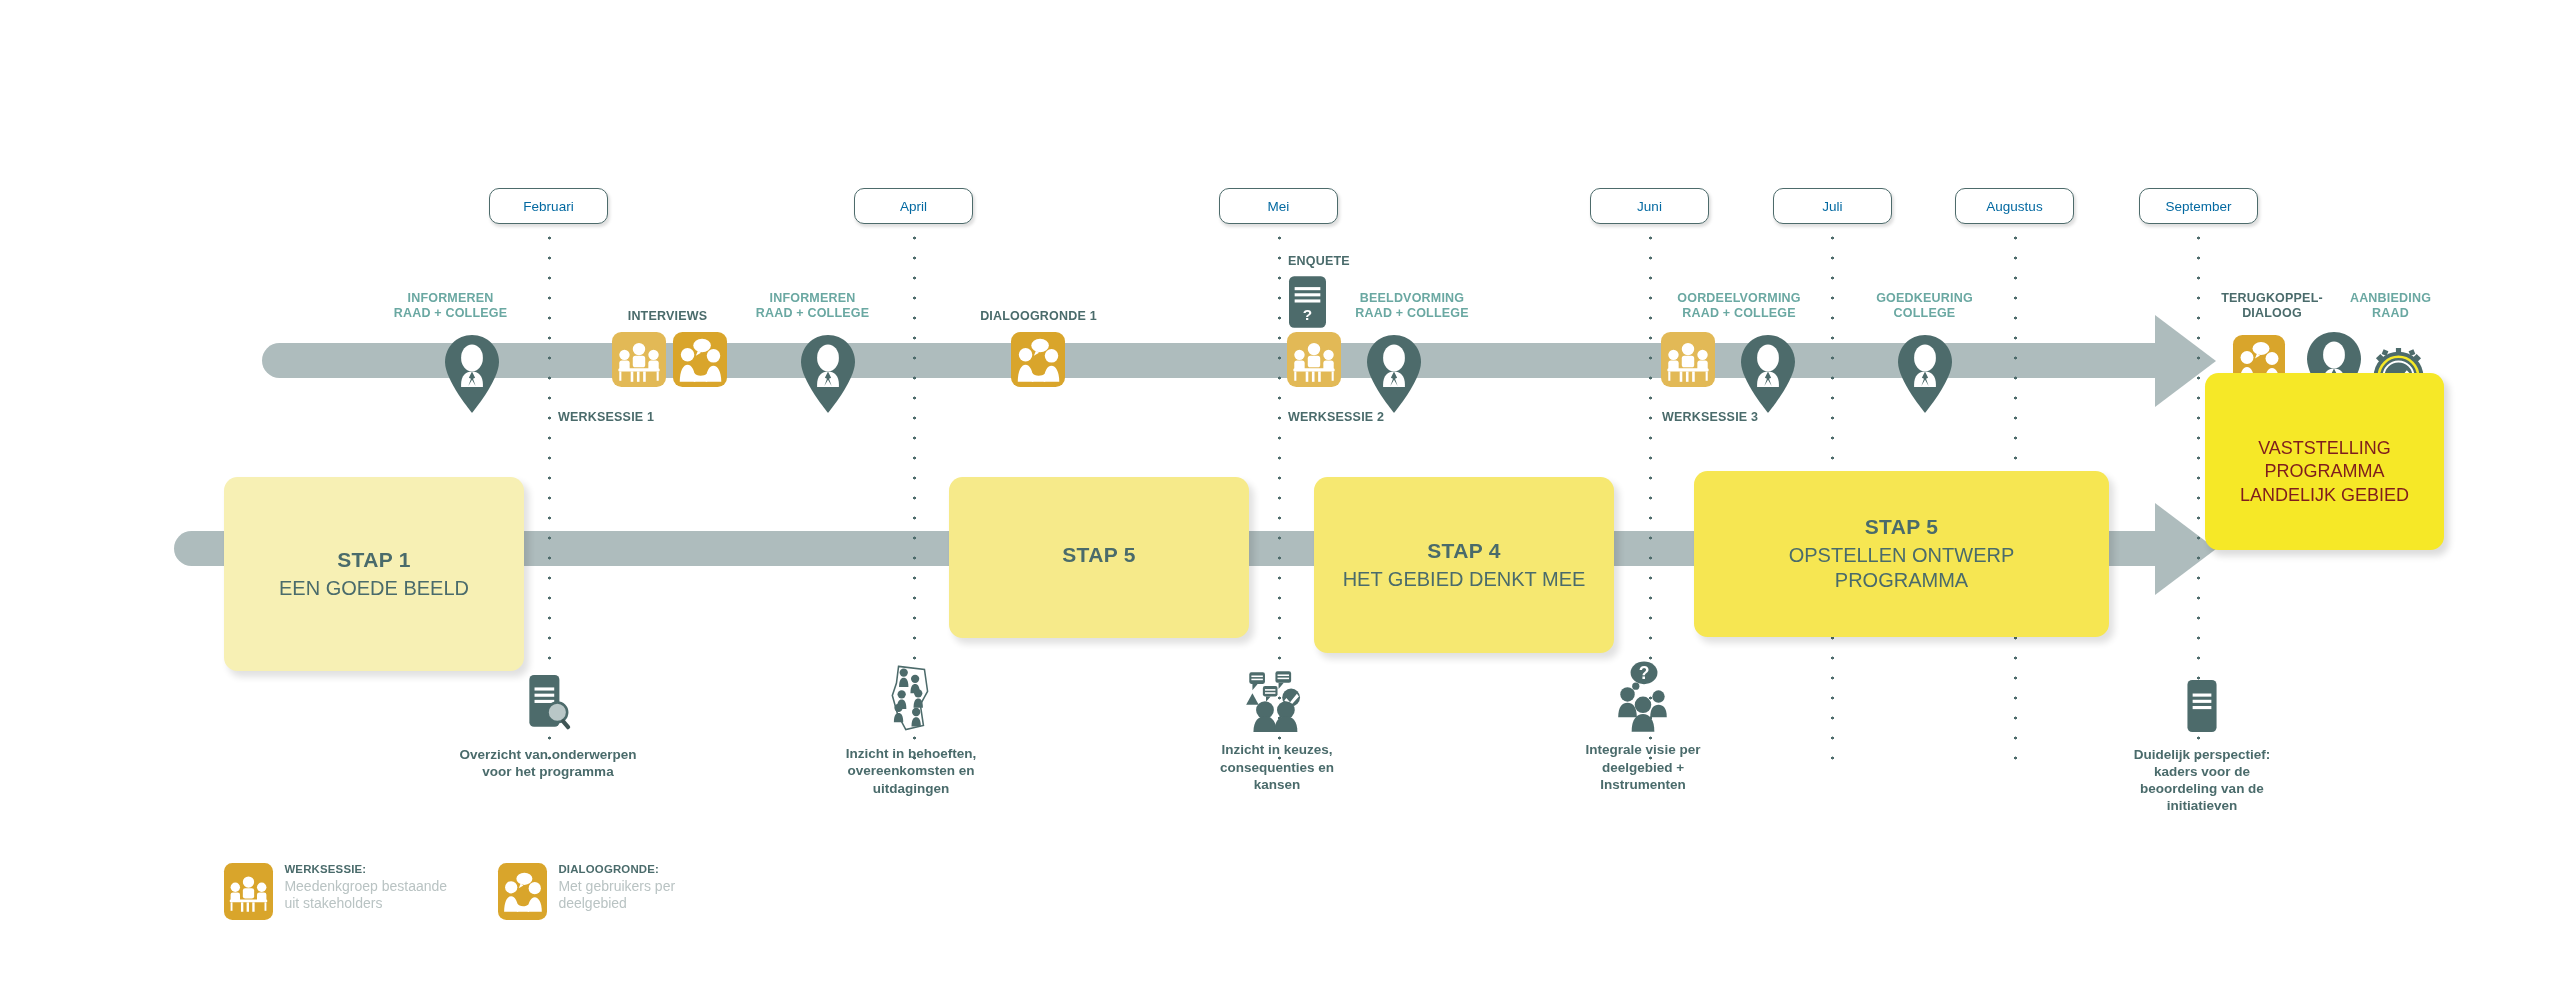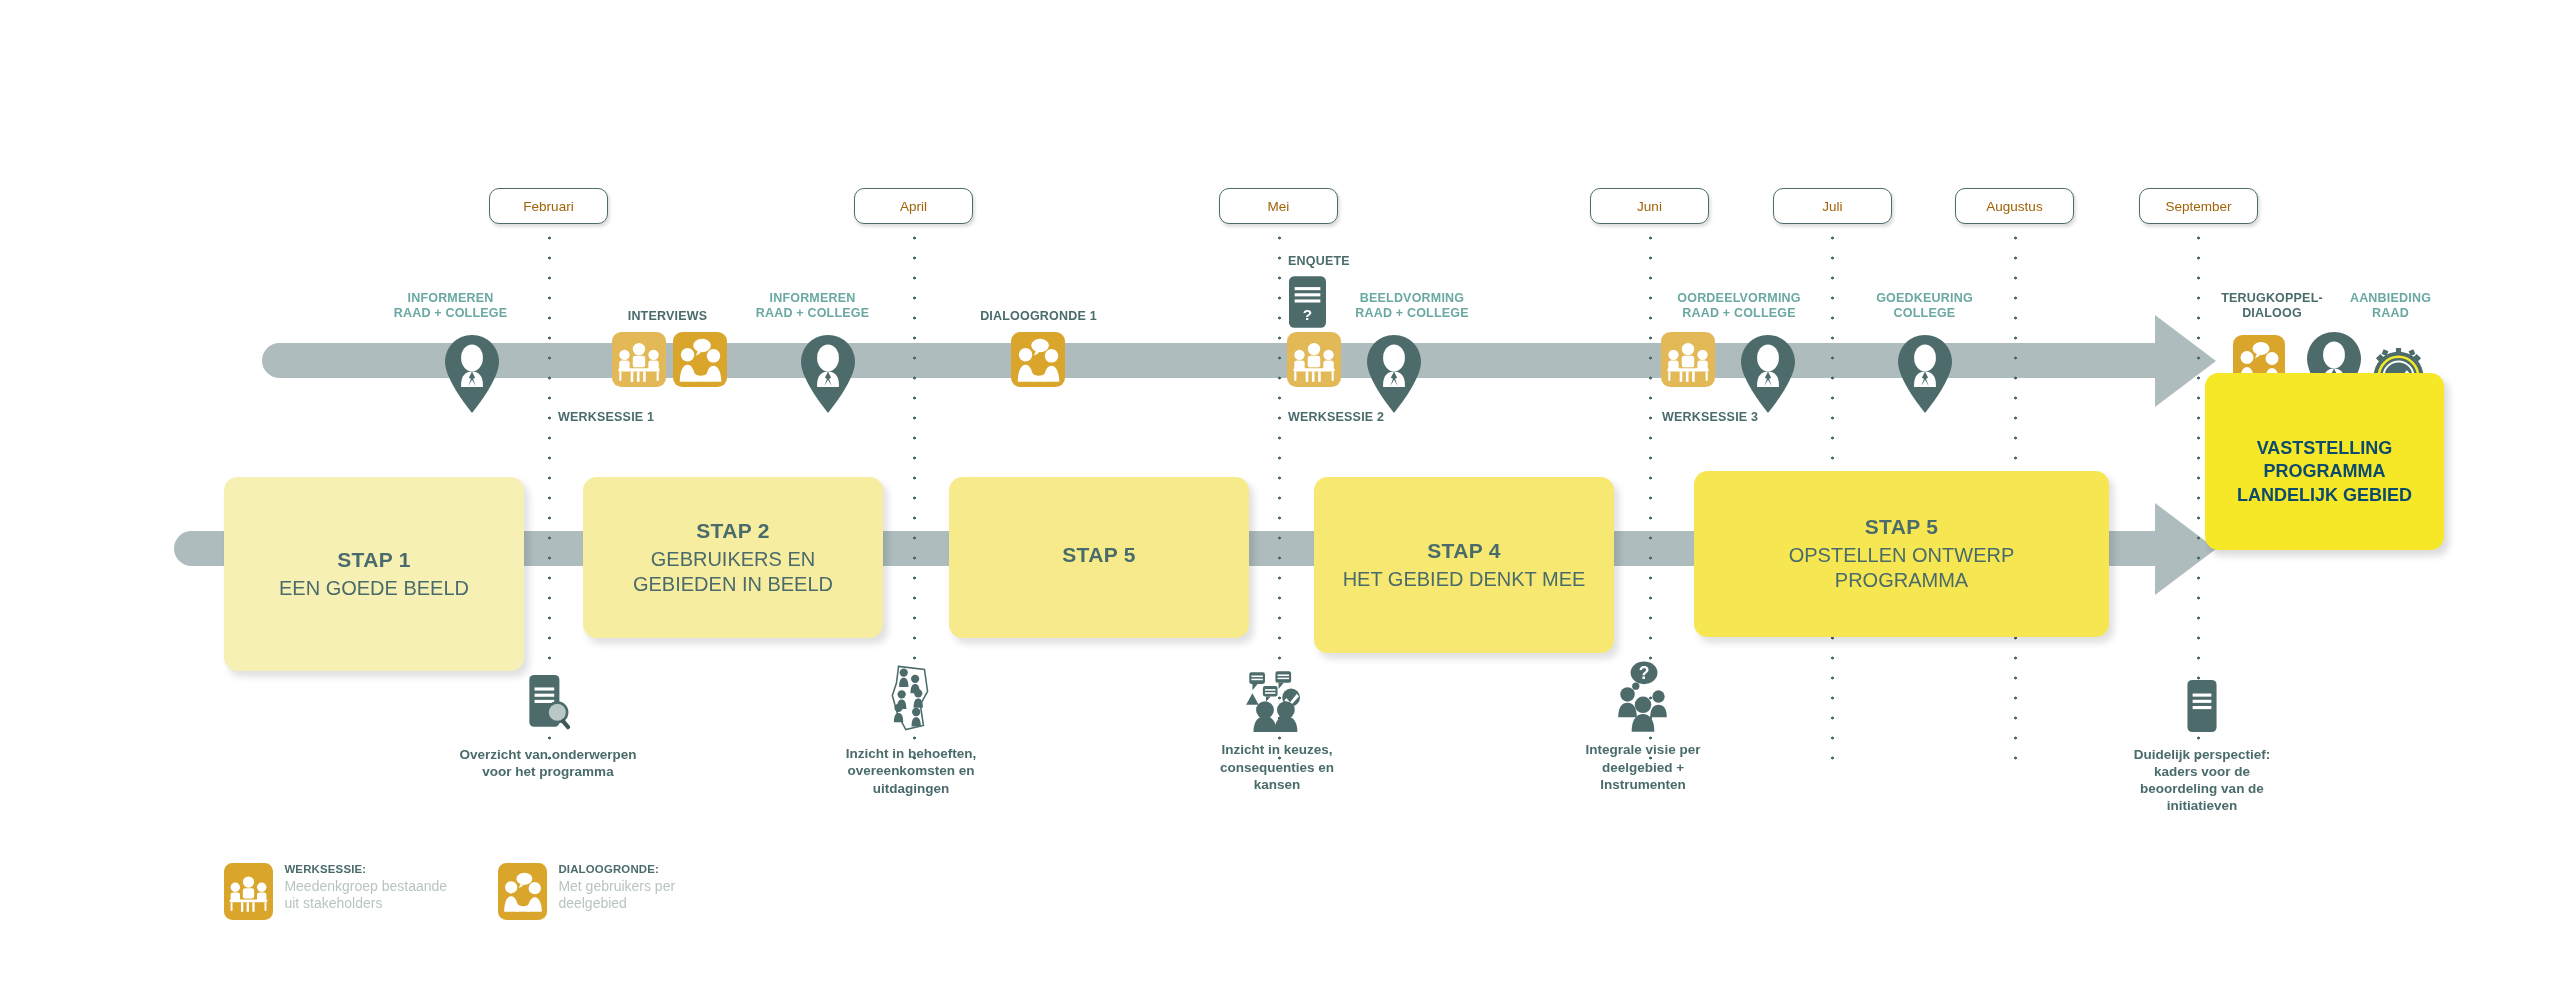--- a/index.html
+++ b/index.html
@@ -12,41 +12,41 @@
   .bar.top{left:262px;top:343px;width:1916px;height:35px;border-radius:17.7px 0 0 17.7px;}
   .bar.bottom{left:174px;top:531px;width:2004px;height:35px;border-radius:17.7px 0 0 17.7px;}
   .arrowhead{position:absolute;width:0;height:0;border-top:46px solid transparent;
              border-bottom:46px solid transparent;border-left:61px solid #aebcbd;}
   .arrowhead.top{left:2155px;top:315px;}
   .arrowhead.bottom{left:2155px;top:503px;}
 
   
   .month{position:absolute;top:188px;width:117px;height:34px;background:#fff;
          border:1px solid #4d6b6b;border-radius:10px;display:flex;align-items:center;
-         justify-content:center;font-size:13.5px;color:#a16207;
+         justify-content:center;font-size:13.5px;color:#0369a1;
          box-shadow:1.6px 2.6px 3.1px rgba(0,0,0,.13);}
 
   
   .guide{position:absolute;top:228px;width:3.1px;
          background-image:radial-gradient(circle, #4d6b6b 1.4px, rgba(0,0,0,0) 1.6px);
          background-size:3.1px 20px;background-repeat:repeat-y;}
 
   
   .step{position:absolute;border-radius:13.5px;display:flex;flex-direction:column;
         align-items:center;justify-content:center;text-align:center;
         box-shadow:4.2px 5.2px 7.3px rgba(0,0,0,.12);color:#4a6b6b;}
   .step .num{font-weight:bold;font-size:21px;letter-spacing:0.3px;margin-bottom:4.2px;}
   .step .ttl{font-size:20px;line-height:1.24;}
 
   
   .finalbox{position:absolute;left:2205px;top:373px;width:239px;height:177px;
             background:#f6e827;border-radius:13.5px;display:flex;align-items:center;
             justify-content:center;text-align:center;
             box-shadow:4.2px 5.2px 7.3px rgba(0,0,0,.14);}
-  .finalbox .ttl{font-size:18px;line-height:1.3;color:#0c4a6e;font-weight:700;padding-top:21px;text-align:center;}
+  .finalbox .ttl{font-size:18px;line-height:1.3;color:#7f1d1d;font-weight:400;padding-top:21px;text-align:center;}
 
   
   .mslabel{position:absolute;text-align:center;font-weight:bold;line-height:1.2;
            letter-spacing:0.2px;}
   .mslabel.teal{color:#6aa8a2;font-size:12.5px;}
   .mslabel.dark{color:#4a6b6b;font-size:12.5px;}
 
   
   .pin{position:absolute;width:54px;height:78px;}
   
@@ -320,25 +320,20 @@
       </g>
       <circle cx="55" cy="55" r="38" fill="none" stroke="#f6e827" stroke-width="5"></circle>
       <circle cx="55" cy="55" r="29" fill="none" stroke="#fff" stroke-width="4"></circle>
       <path d="M41 56 L51 67 L71 43 L77 49 L51 79 L35 62 Z" fill="#fff"></path>
     </svg>
   </div>
 
   <div class="step" style="left:224px;top:477px;width:300px;height:194px;background:#f7f0b4">
     <div class="num">STAP 1</div>
     <div class="ttl" style="white-space:pre-line">EEN GOEDE BEELD</div>
-  </div>
-  <div class="step" style="left:583px;top:477px;width:300px;height:161px;background:#f6eda0">
-    <div class="num">STAP 2</div>
-    <div class="ttl" style="white-space:pre-line">GEBRUIKERS EN
-GEBIEDEN IN BEELD</div>
   </div>
   <div class="step" style="left:949px;top:477px;width:300px;height:161px;background:#f6ea8a">
     <div class="num">STAP 5</div>
   </div>
   <div class="step" style="left:1314px;top:477px;width:300px;height:176px;background:#f6e871">
     <div class="num">STAP 4</div>
     <div class="ttl" style="white-space:pre-line">HET GEBIED DENKT MEE</div>
   </div>
   <div class="step" style="left:1694px;top:471px;width:415px;height:166px;background:#f6e652">
     <div class="num">STAP 5</div>

